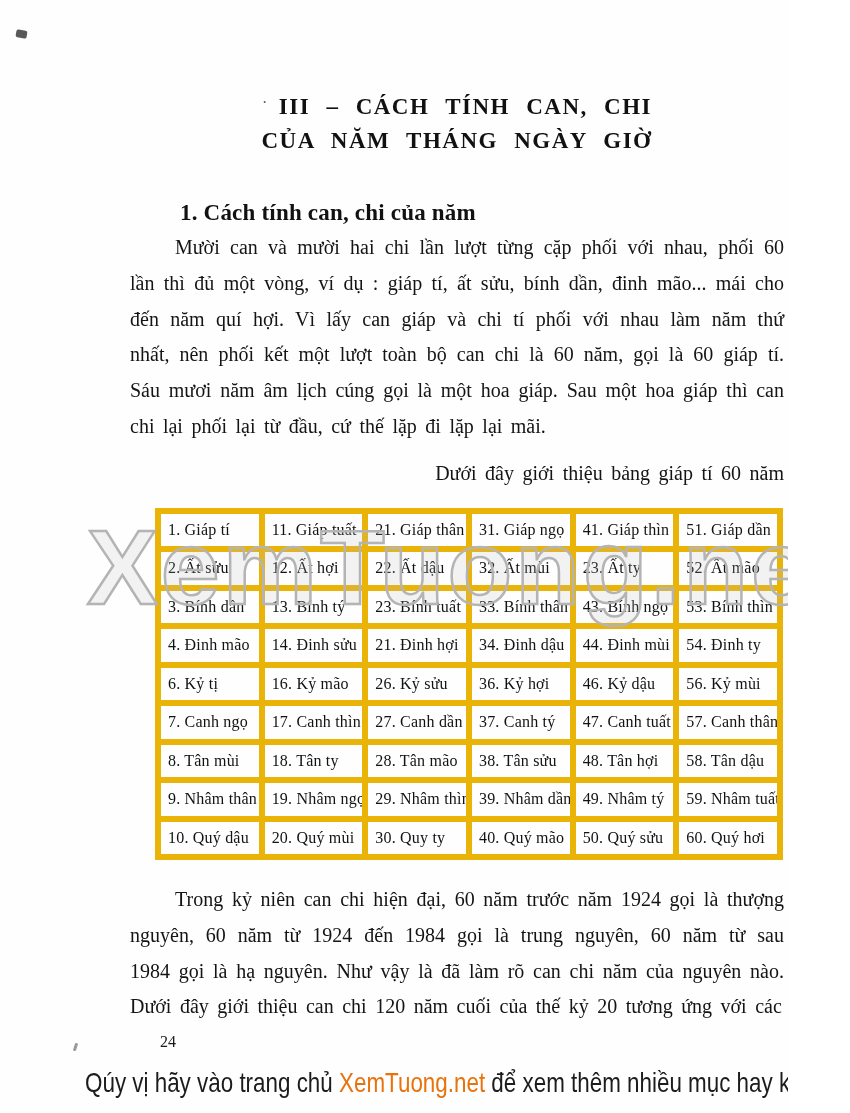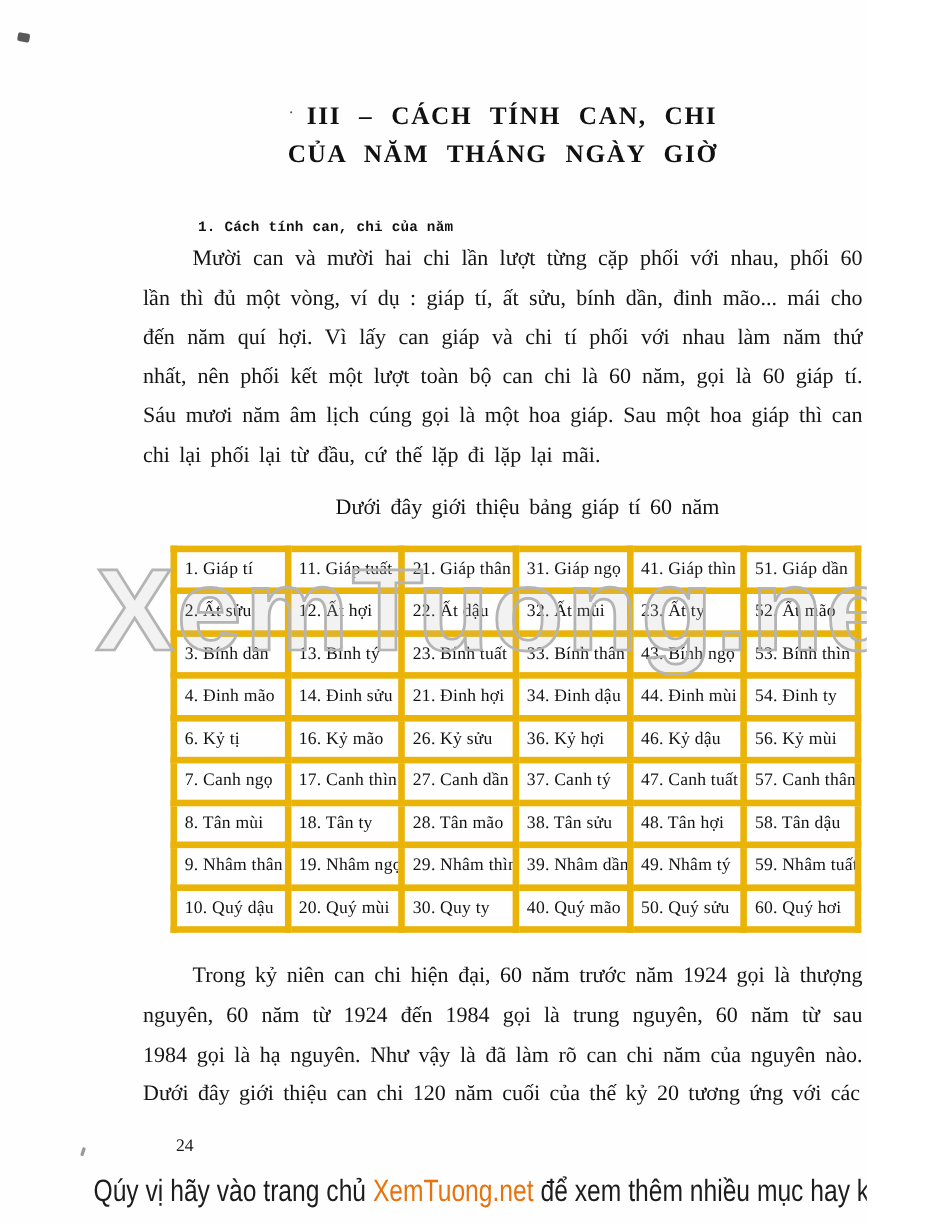--- a/index.html
+++ b/index.html
@@ -3,26 +3,26 @@
 <meta charset="utf-8">
 <style>
   html,body{margin:0;padding:0;}
   body{width:850px;height:1113px;background:#ffffff;overflow:hidden;}
   .page{position:relative;width:788px;height:1113px;background:#fefefe;
         font-family:"Liberation Serif", serif;color:#161616;overflow:hidden;}
   .content{position:absolute;left:130px;top:0;width:654px;}
   .title{margin-top:86px;text-align:center;font-weight:bold;font-size:23px;
          line-height:34px;letter-spacing:1.5px;word-spacing:9px;color:#111;}
   .title-dot{font-weight:normal;font-size:16px;vertical-align:6px;margin-right:10px;opacity:.7;}
-  .section-heading{margin:42px 0 0 50px;font-family:Liberation Mono, monospace;
-         font-weight:bold;font-size:13px;color:#111;letter-spacing:.2px;}
+  .section-heading{margin:42px 0 0 50px;font-family:Liberation Serif, serif;
+         font-weight:bold;font-size:23px;color:#111;letter-spacing:.2px;}
   p.body{margin:0;font-size:20px;line-height:35.8px;text-align:justify;
          text-indent:45px;word-spacing:3.5px;color:#141414;}
   p.p1{margin-top:4px;}
-  p.intro{margin-top:11px;text-align:center;}
+  p.intro{margin-top:11px;text-align:right;}
   .table-wrap{position:relative;margin-top:16px;margin-left:25px;width:628px;}
   table.ganzhi{border-collapse:collapse;table-layout:fixed;width:628px;
          font-size:16px;color:#121212;}
   table.ganzhi td{border:6px solid #eab308;height:32.5px;padding:0 2px 0 7px;
          white-space:nowrap;overflow:hidden;letter-spacing:.2px;}
   .watermark{position:absolute;left:-68px;top:6px;width:780px;
          font-family:"Liberation Sans", sans-serif;font-weight:bold;
          font-size:106px;letter-spacing:3px;line-height:106px;
          color:rgba(190,190,190,0.18);
          -webkit-text-stroke:2.5px rgba(175,175,175,0.55);

